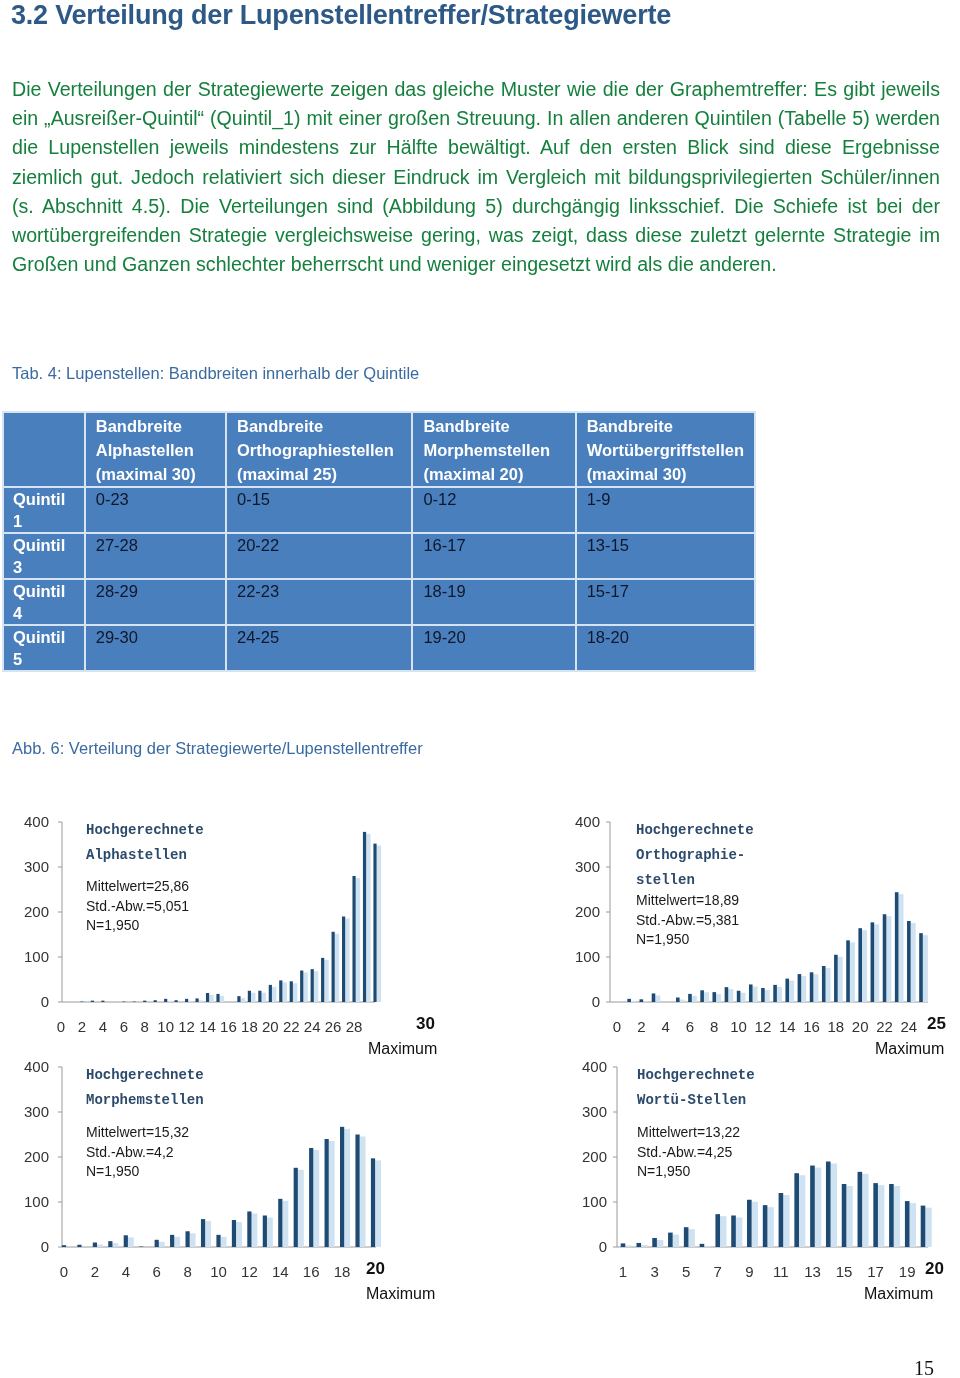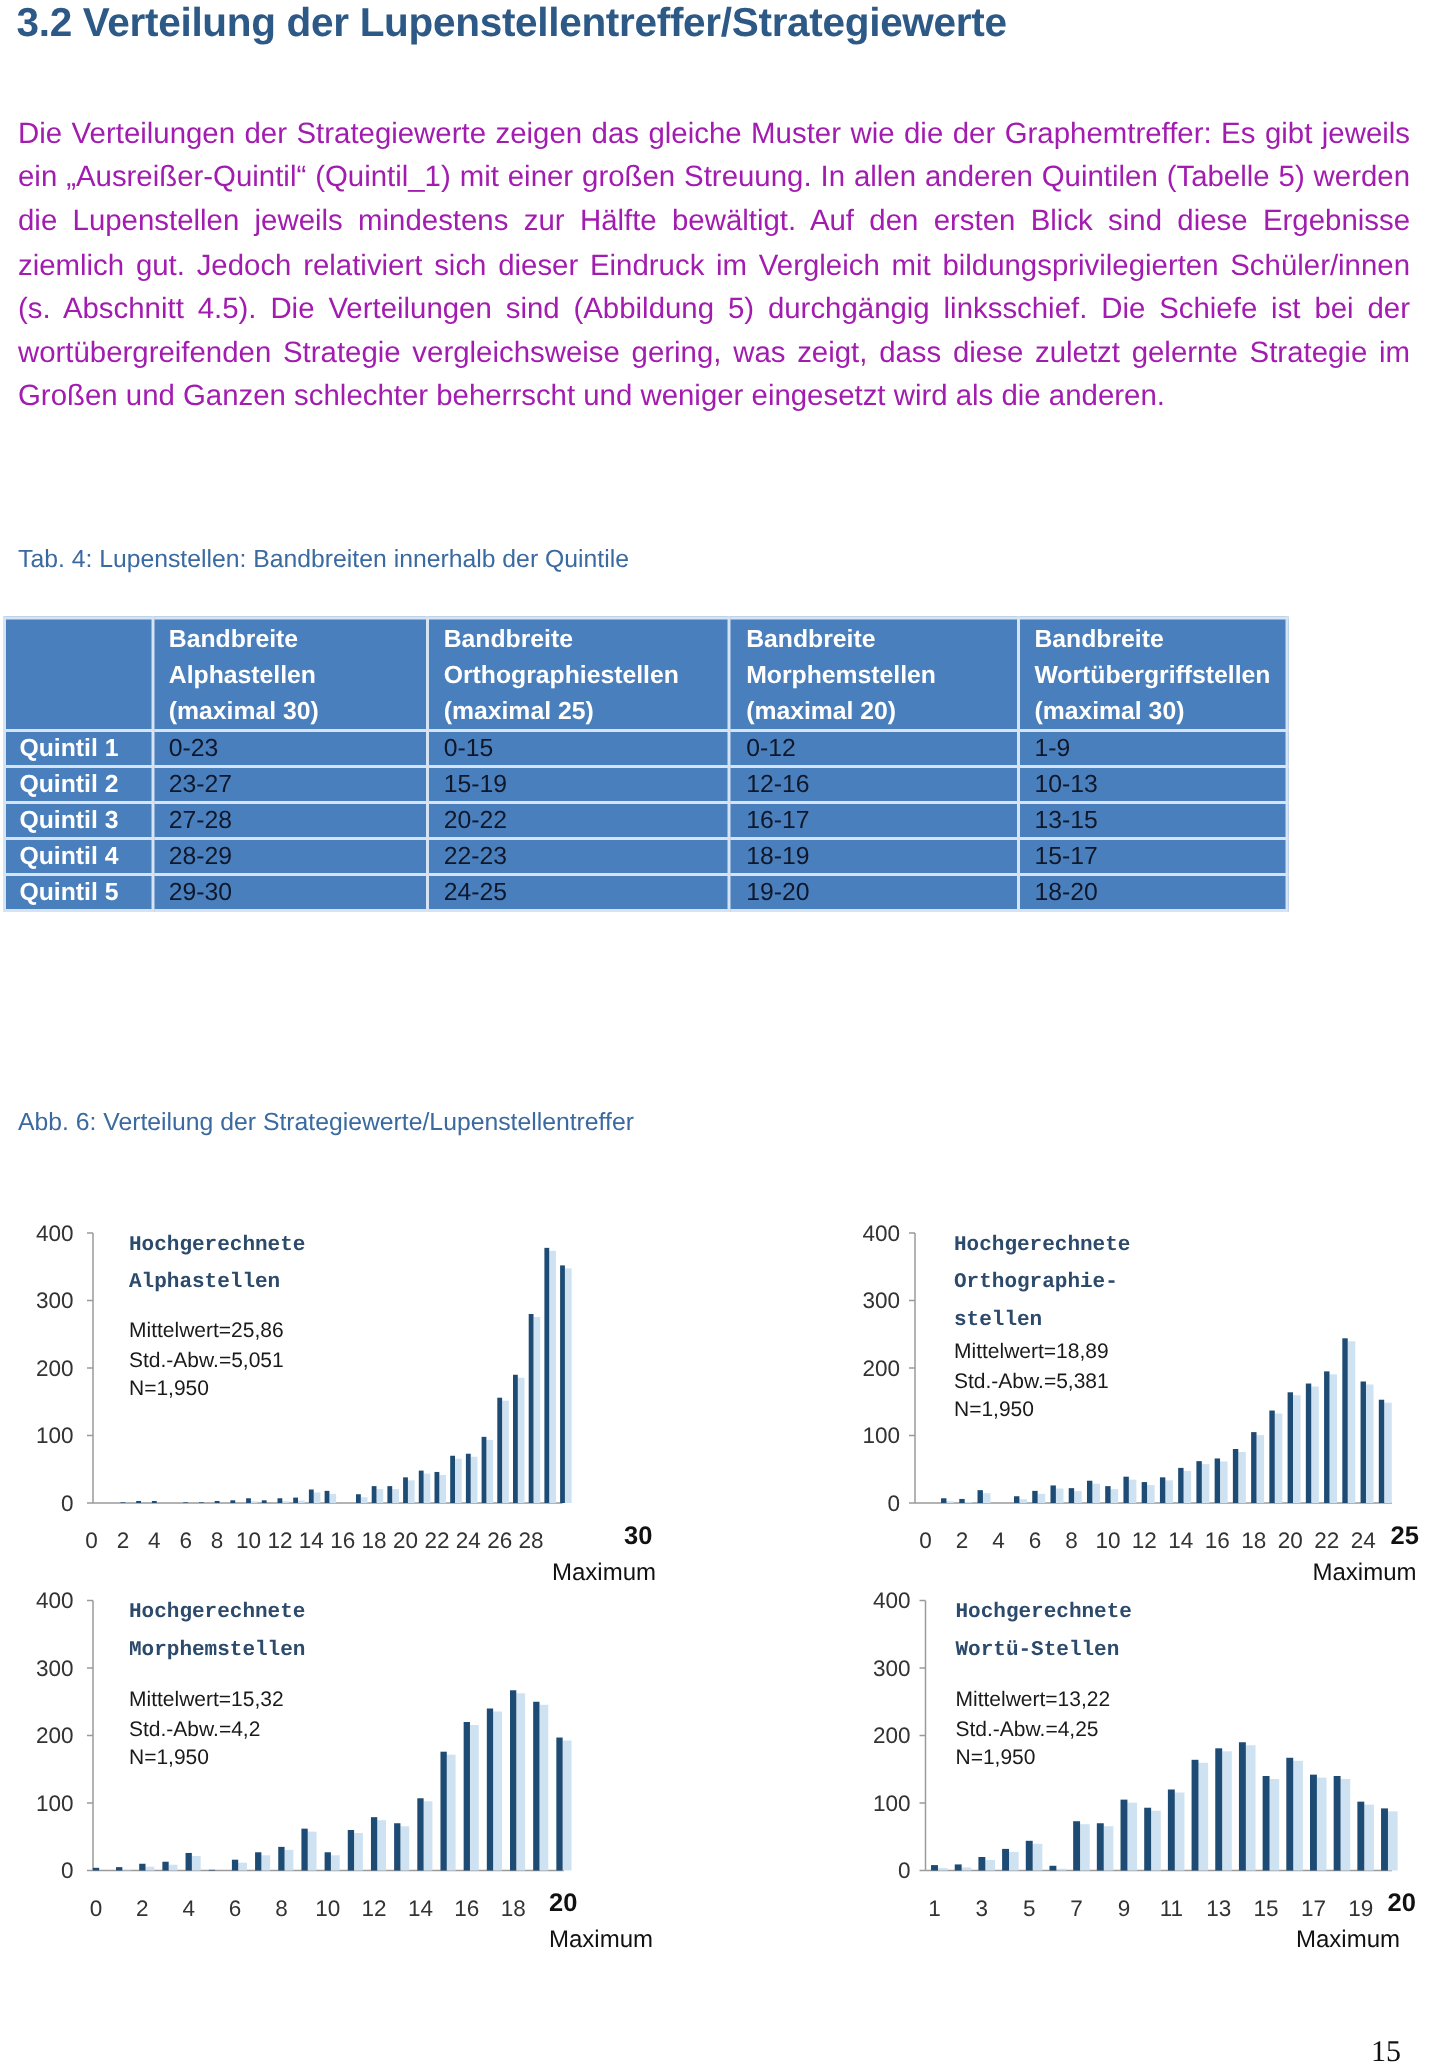--- a/index.html
+++ b/index.html
@@ -2,24 +2,24 @@
 <html><head>
 <meta charset="utf-8">
 <style>
   html, body { margin: 0; padding: 0; background: #ffffff; }
   body { width: 960px; height: 1378px; position: relative; overflow: hidden;
          font-family: "Liberation Sans", sans-serif; color: #1a1a1a; }
   .heading { position: absolute; left: 11px; top: 0px; margin: 0;
              font-family: "Liberation Sans", sans-serif; font-size: 27px; font-weight: bold;
              color: #2d5987; letter-spacing: -0.2px; }
   .body-text { position: absolute; left: 12px; top: 75px; width: 928px; margin: 0;
-               font-size: 19.6px; line-height: 29.2px; text-align: justify; color: #a21caf;
+               font-size: 19.6px; line-height: 29.2px; text-align: justify; color: #15803d;
                hyphens: manual; }
   .caption { position: absolute; left: 12px; font-size: 16.5px; color: #3a6aa0; margin: 0; text-align: right; }
-  table.quint { position: absolute; left: 2px; top: 411px; width: 857px; border-collapse: collapse;
+  table.quint { position: absolute; left: 2px; top: 411px; width: 754px; border-collapse: collapse;
                 background: #4a7fbd; font-size: 16.5px; }
   table.quint td, table.quint th { border: 2px solid #d6e3f2; padding: 0 10px; text-align: left;
                 vertical-align: top; }
   table.quint th { color: #ffffff; font-weight: bold; line-height: 24px; padding-top: 1px; padding-bottom: 0; }
   table.quint td.rowlabel { color: #ffffff; font-weight: bold; width: 88px; padding-left: 9px; }
   table.quint td.val { color: #0f172a; }
   table.quint tr.datarow td { height: 22px; line-height: 22px; }
   table.quint th.corner { width: 88px; }
   table.quint th.c1 { width: 190px; }
   table.quint th.c2 { width: 190px; }
@@ -55,27 +55,20 @@
       <th class="c4"><span class="hdr">Bandbreite<br>Wortübergriffstellen<br>(maximal 30)</span></th>
     </tr>
   </thead>
   <tbody>
     <tr class="datarow">
       <td class="rowlabel">Quintil 1</td>
       <td class="val">0-23</td>
       <td class="val">0-15</td>
       <td class="val">0-12</td>
       <td class="val">1-9</td>
-    </tr>
-    <tr class="datarow">
-      <td class="rowlabel">Quintil 2</td>
-      <td class="val">23-27</td>
-      <td class="val">15-19</td>
-      <td class="val">12-16</td>
-      <td class="val">10-13</td>
     </tr>
     <tr class="datarow">
       <td class="rowlabel">Quintil 3</td>
       <td class="val">27-28</td>
       <td class="val">20-22</td>
       <td class="val">16-17</td>
       <td class="val">13-15</td>
     </tr>
     <tr class="datarow">
       <td class="rowlabel">Quintil 4</td>

